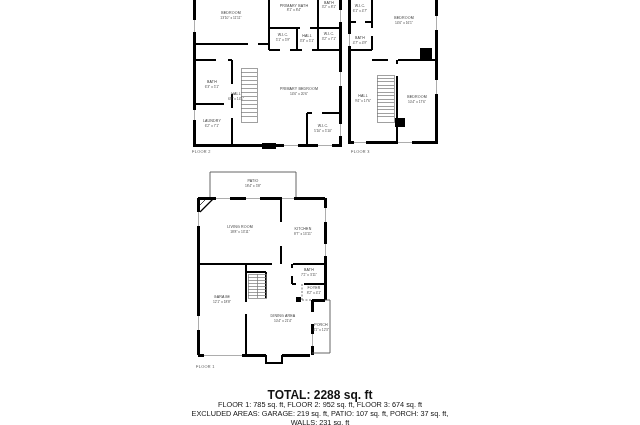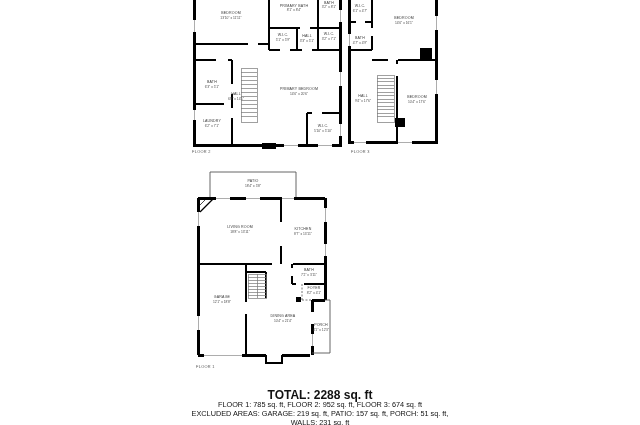--- a/index.html
+++ b/index.html
@@ -192,16 +192,16 @@
         <text class="room-name" x="321" y="326">PORCH</text>
         <text class="room-dims" x="321" y="330.5">4'1" x 12'3"</text>
       </g>
       <text class="floor-tag" x="196" y="368">FLOOR 1</text>
     </g>
   </svg>
 
   <div class="summary">
     <div class="total">TOTAL: 2288 sq. ft</div>
     <div class="line">FLOOR 1: 785 sq. ft, FLOOR 2: 952 sq. ft, FLOOR 3: 674 sq. ft</div>
-    <div class="line">EXCLUDED AREAS: GARAGE: 219 sq. ft, PATIO: 157 sq. ft, PORCH: 51 sq. ft,</div>
+    <div class="line">EXCLUDED AREAS: GARAGE: 219 sq. ft, PATIO: 107 sq. ft, PORCH: 37 sq. ft,</div>
     <div class="line">WALLS: 231 sq. ft</div>
   </div>
 </div>
 
 </body></html>

